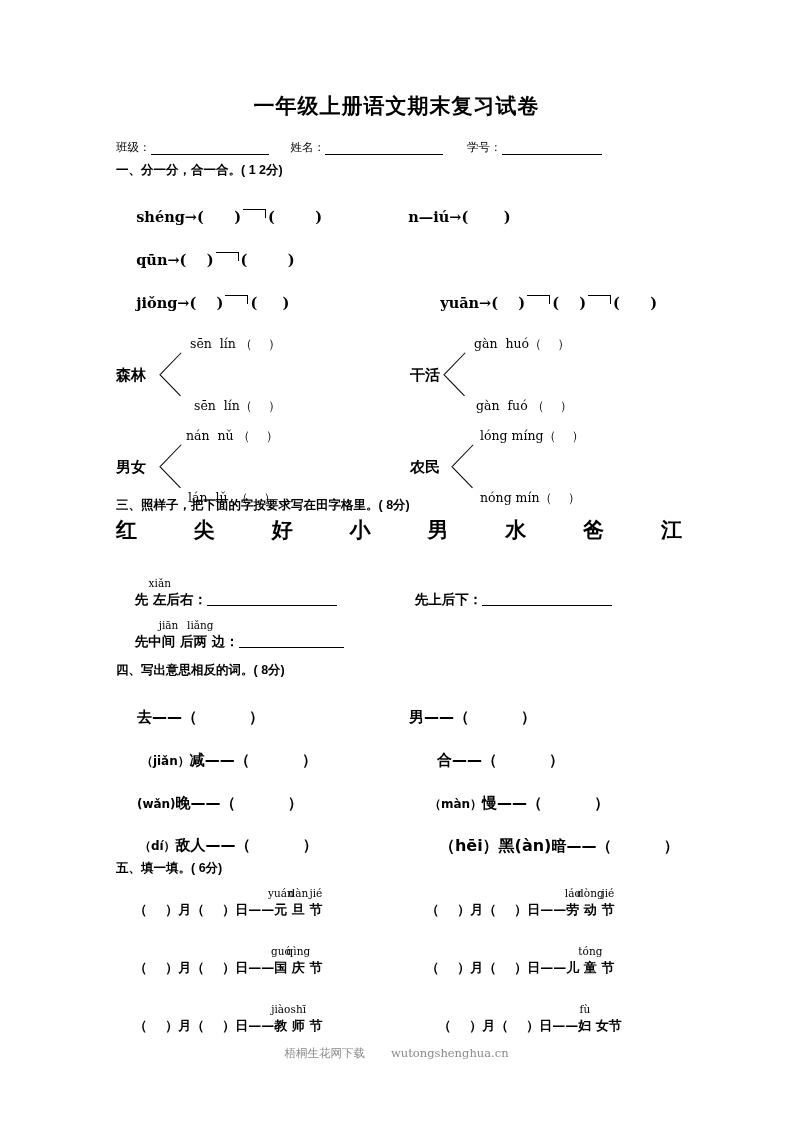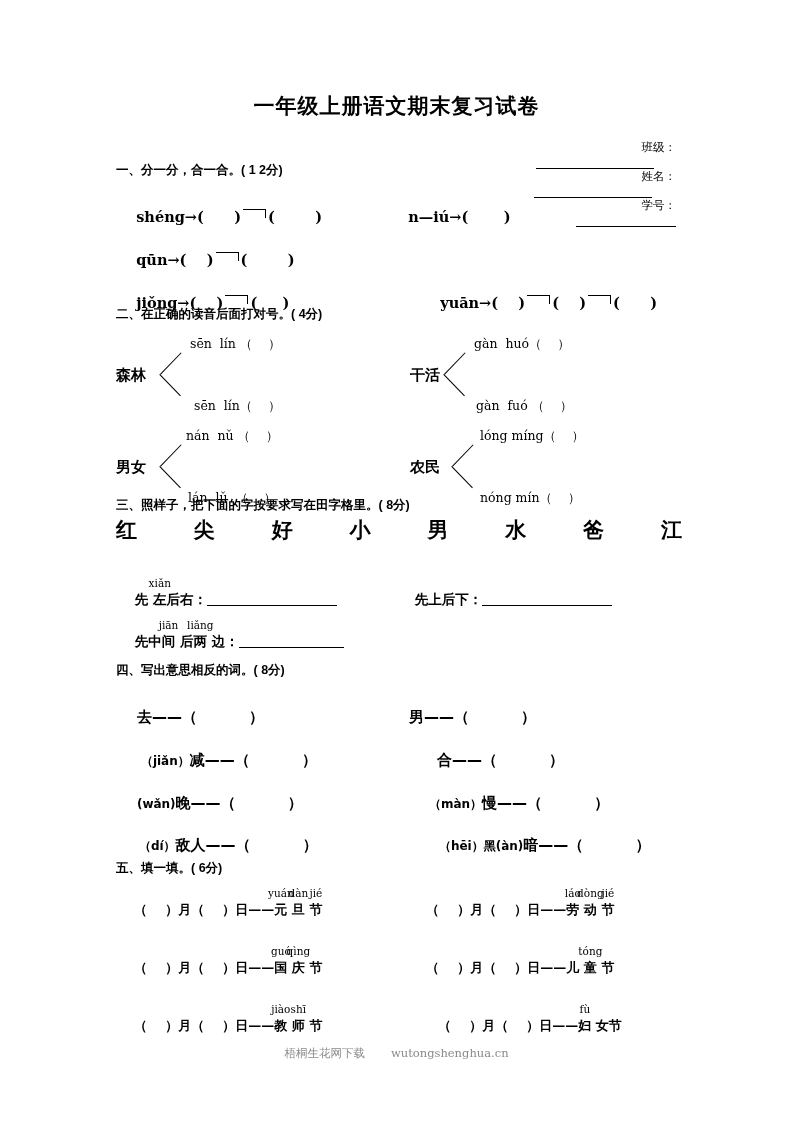--- a/index.html
+++ b/index.html
@@ -11,21 +11,21 @@
   .page{position:absolute;left:0;top:0;width:793px;height:1122px;}
 
   
   .title{
     position:absolute;left:0;top:92px;width:793px;text-align:center;
     font-family:"DejaVu Sans","Liberation Sans",sans-serif;
     font-size:21px;font-weight:bold;letter-spacing:1px;
   }
 
   
-  .hdr{position:absolute;left:116px;top:140px;width:560px;display:flex;align-items:flex-end;font-size:12px;flex-direction:column;}
+  .hdr{position:absolute;left:116px;top:140px;width:560px;display:flex;align-items:flex-end;font-size:12px;}
   .hdr .lbl{font-family:"DejaVu Sans","Liberation Sans",sans-serif;font-size:11.5px;white-space:nowrap;}
   .hdr .rule{border-bottom:1.3px solid #000;height:13px;}
   .r1{width:118px;margin-right:22px;}
   .r2{width:118px;margin-right:24px;}
   .r3{width:100px;}
 
   
   .sec{
     position:absolute;left:116px;
     font-family:Liberation Sans, sans-serif;
@@ -114,21 +114,20 @@
     <span>qūn</span><span class="arw">→</span>(    )<span class="conn"></span>(        )
   </div>
 
   <div class="line p1" style="left:116px;top:277px">
     <span>jiǒng</span><span class="arw">→</span>(    )<span class="conn"></span>(     )
   </div>
   <div class="line p1" style="left:420px;top:277px">
     <span>yuān</span><span class="arw">→</span>(    )<span class="conn"></span>(    )<span class="conn"></span>(      )
   </div>
 
-  <div class="sec" style="top:306px">二、在正确的读音后面打对号。( 4分)</div>
 
   <div class="grp" style="left:116px;top:336px;width:260px;height:80px">
     <span class="word">森林</span>
     <span class="brk" style="left:44px;top:0">
         <i class="up"></i>
         <i class="dn"></i>
       </span>
     <span class="opt a" style="left:74px">sēn  lín （    ）</span>
     <span class="opt b" style="left:78px">sēn  lín（    ）</span>
   </div>
@@ -207,21 +206,21 @@
     <span style="font-size:12px">(wǎn)</span><span>晚</span><span>——</span><span>（          ）</span>
   </div>
   <div class="wline" style="left:408px;top:776px;font-size:15px">
     <span style="font-size:12px">（màn）</span><span>慢</span><span>——</span><span>（          ）</span>
   </div>
 
   <div class="wline" style="left:118px;top:818px;font-size:15px">
     <span style="font-size:12px">（dí）</span><span>敌人</span><span>——</span><span>（          ）</span>
   </div>
   <div class="wline" style="left:418px;top:818px;font-size:15px">
-    <span style="font-size:12px">（hēi）黑(àn)</span><span>暗</span><span>——</span><span>（          ）</span>
+    <span style="font-size:16px">（hēi）黑(àn)</span><span>暗</span><span>——</span><span>（          ）</span>
   </div>
 
   <div class="sec" style="top:860px">五、填一填。( 6分)</div>
 
   <div class="fill" style="left:116px;top:886px">
     <span>（    ）月（    ）日——</span><span class="ruby"><span class="rt">yuán</span><span>元</span></span> <span class="ruby"><span class="rt">dàn</span><span>旦</span></span> <span class="ruby"><span class="rt">jié</span><span>节</span></span>
   </div>
   <div class="fill" style="left:408px;top:886px">
     <span>（    ）月（    ）日——</span><span class="ruby"><span class="rt">láo</span><span>劳</span></span> <span class="ruby"><span class="rt">dòng</span><span>动</span></span> <span class="ruby"><span class="rt">jié</span><span>节</span></span>
   </div>

